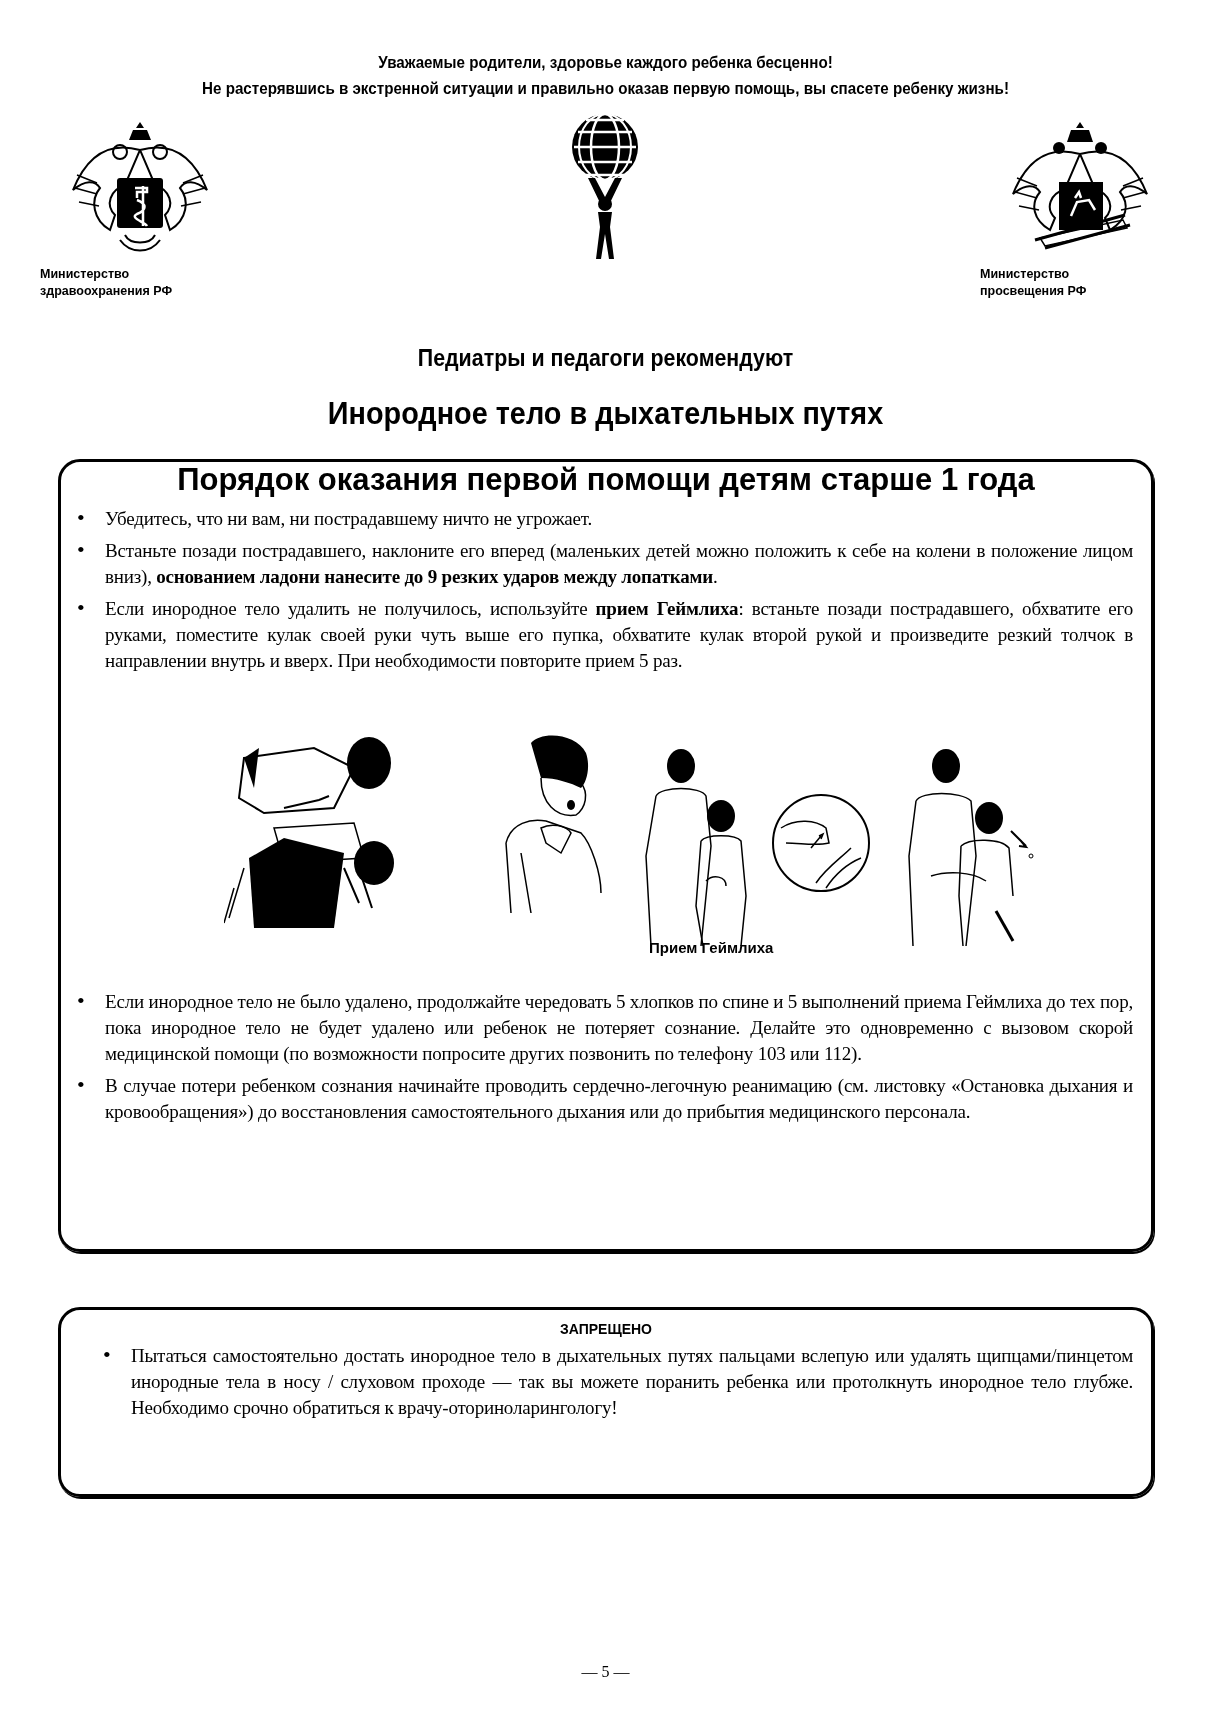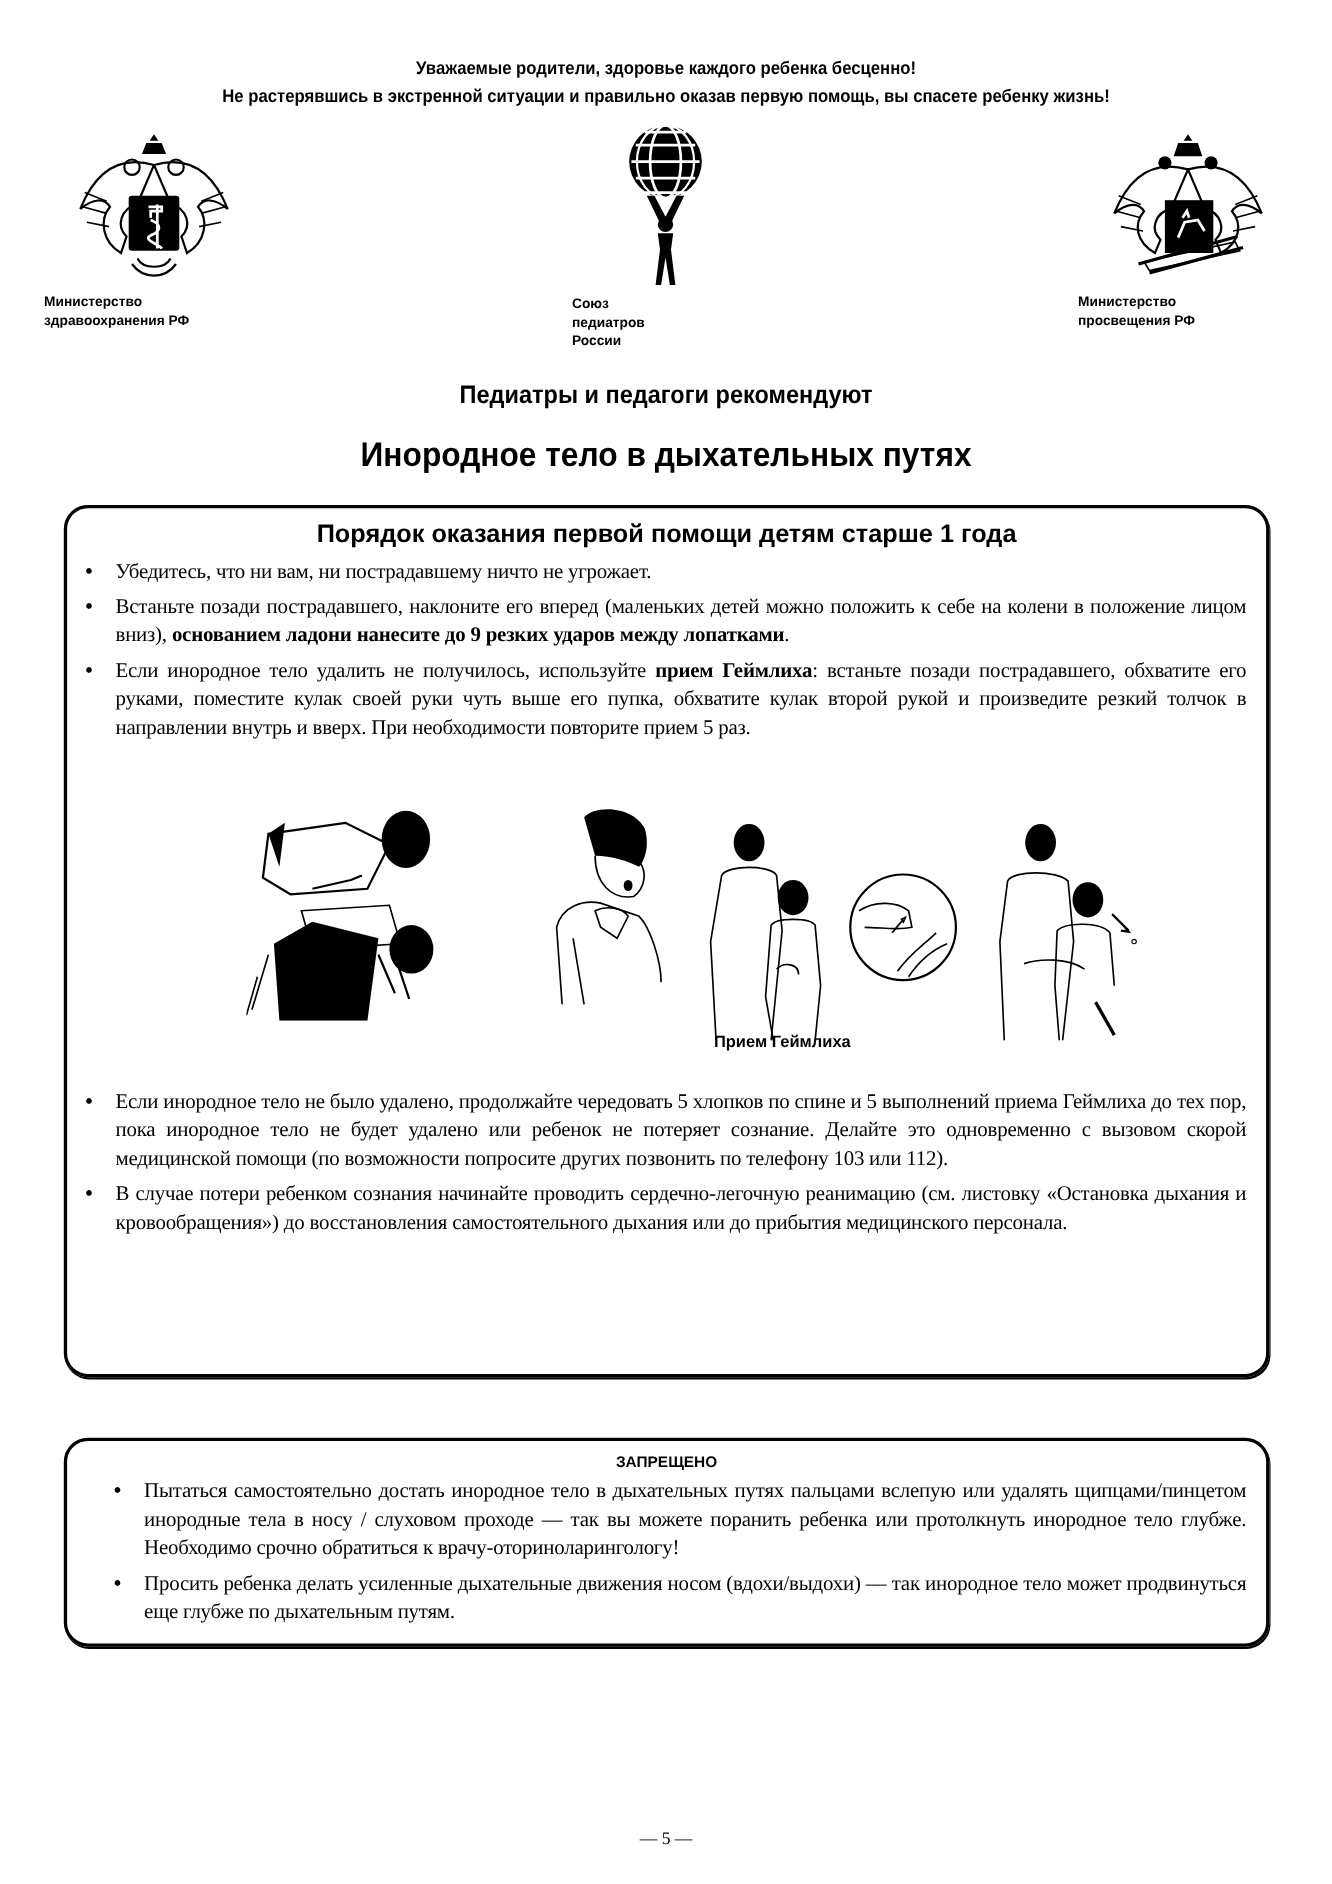--- a/index.html
+++ b/index.html
@@ -21,21 +21,21 @@
   .subtitle { position: absolute; top: 345px; left: 0; width: 1211px; text-align: center; font-weight: bold; font-size: 23px; transform: scaleX(0.93); }
   .title { position: absolute; top: 396px; left: 0; width: 1211px; text-align: center; font-weight: bold; font-size: 31px; transform: scaleX(0.93); }
 
   .box {
     position: absolute; left: 58px; width: 1096px;
     border: 3px solid #000; border-radius: 22px; box-sizing: border-box;
     box-shadow: 1px 2px 0 #000;
   }
   .box1 { top: 459px; height: 793px; }
   .box2 { top: 1307px; height: 190px; }
-  .box-title { text-align: center; font-weight: bold; font-size: 23px; margin-top: 10px; }
+  .box-title { text-align: center; font-weight: bold; font-size: 31px; }
   .box2 .box-title { font-size: 14px; margin-top: 11px; }
 
   ul.bullets { list-style: none; margin: 0; padding: 0 0 0 14px; }
   ul.bullets li {
     position: relative; padding-left: 30px; padding-right: 18px;
     font-size: 19px; line-height: 26px; margin-top: 6px; text-align: justify;
     font-family: Liberation Serif, serif;
     letter-spacing: -0.2px;
   }
   ul.bullets li::before {
@@ -83,25 +83,20 @@
 <div class="logo logo-center">
   <svg width="90" height="150" viewBox="0 0 90 150">
     <circle cx="45" cy="35" r="33" fill="#000"></circle>
     <path d="M14 35 h62 M18 20 h54 M18 50 h54 M26 63 h38 M26 8 h38" stroke="#fff" stroke-width="2.5"></path>
     <ellipse cx="45" cy="35" rx="14" ry="33" fill="none" stroke="#fff" stroke-width="2.5"></ellipse>
     <ellipse cx="45" cy="35" rx="26" ry="33" fill="none" stroke="#fff" stroke-width="2"></ellipse>
     <path d="M28 66 L42 95 L48 95 L62 66 L55 66 L45 85 L35 66 Z" fill="#000"></path>
     <circle cx="45" cy="92" r="7" fill="#000"></circle>
     <path d="M38 100 h14 l-2 15 l4 32 l-5 0 l-4 -25 l-4 25 l-5 0 l4 -32 z" fill="#000"></path>
   </svg>
-  <div class="logo-caption">
-    <div>Союз</div>
-    <div>педиатров</div>
-    <div>России</div>
-  </div>
 </div>
 
 <div class="logo logo-right">
   <svg width="150" height="140" viewBox="0 0 150 140">
     <path d="M75 2 l4 6 h-8z M66 10 h18 l4 12 h-26z" fill="#000"></path>
     <circle cx="54" cy="28" r="6" fill="#000"></circle>
     <circle cx="96" cy="28" r="6" fill="#000"></circle>
     <path d="M75 34 C40 24 20 44 8 74 C20 64 30 64 35 72 C25 84 28 100 45 110 L50 98 C40 88 45 74 60 69 Z" fill="none" stroke="#000" stroke-width="2"></path>
     <path d="M75 34 C110 24 130 44 142 74 C130 64 120 64 115 72 C125 84 122 100 105 110 L100 98 C110 88 105 74 90 69 Z" fill="none" stroke="#000" stroke-width="2"></path>
     <path d="M12 58 l20 8 M10 72 l22 6 M14 86 l20 4 M138 58 l-20 8 M140 72 l-22 6 M136 86 l-20 4" stroke="#000" stroke-width="1.5"></path>
@@ -186,17 +181,16 @@
   <ul class="bullets list-b">
     <li>Если инородное тело не было удалено, продолжайте чередовать 5 хлопков по спине и 5 выполнений приема Геймлиха до тех пор, пока инородное тело не будет удалено или ребенок не потеряет сознание. Делайте это одновременно с вызовом скорой медицинской помощи (по возможности попросите других позвонить по телефону 103 или 112).</li>
     <li>В случае потери ребенком сознания начинайте проводить сердечно-легочную реанимацию (см. листовку «Остановка дыхания и кровообращения») до восстановления самостоятельного дыхания или до прибытия медицинского персонала.</li>
   </ul>
 </div>
 
 <div class="box box2">
   <div class="box-title">ЗАПРЕЩЕНО</div>
   <ul class="bullets">
     <li>Пытаться самостоятельно достать инородное тело в дыхательных путях пальцами вслепую или удалять щипцами/пинцетом инородные тела в носу / слуховом проходе — так вы можете поранить ребенка или протолкнуть инородное тело глубже. Необходимо срочно обратиться к врачу-оториноларингологу!</li>
-    <li>Просить ребенка делать усиленные дыхательные движения носом (вдохи/выдохи) — так инородное тело может продвинуться еще глубже по дыхательным путям.</li>
   </ul>
 </div>
 
 <div class="page-num">— 5 —</div>
 
 </body></html>

